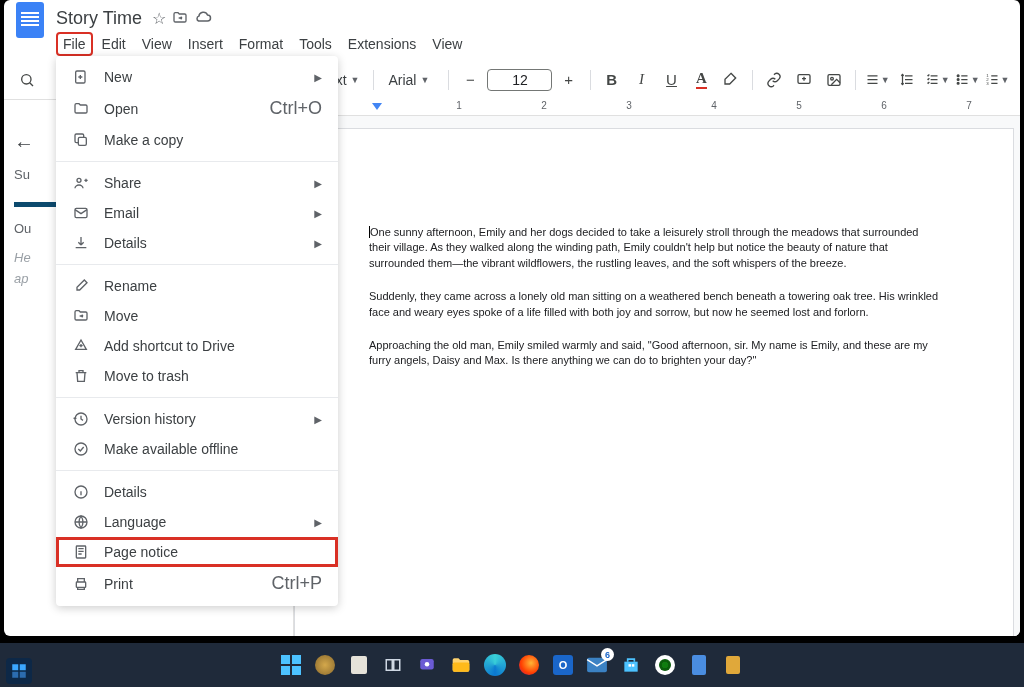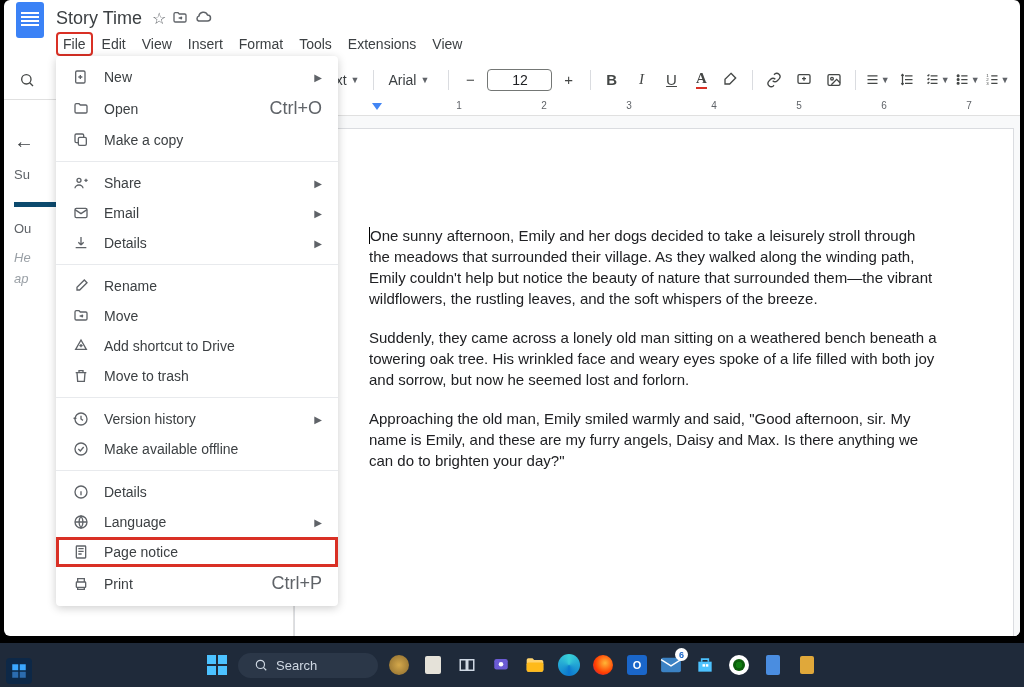--- a/index.html
+++ b/index.html
@@ -44,21 +44,21 @@
 
   
   .ruler { position: absolute; left: 290px; right: 0; top: 98px; height: 18px; background: #fff; border-bottom: 1px solid #e0e0e0; font-size: 10px; color: #5f6368; }
   .ruler span { position: absolute; top: 2px; transform: translateX(-50%); }
   .ruler .marker { position: absolute; width: 0; height: 0; border-left: 5px solid transparent; border-right: 5px solid transparent; border-top: 7px solid #4285f4; top: 5px; }
   .vruler { position: absolute; left: 275px; top: 116px; bottom: 0; width: 15px; background: #fff; border-right: 1px solid #e0e0e0; }
 
   
   .doc-area { position: absolute; left: 290px; top: 116px; right: 0; bottom: 0; background: #f8f9fa; overflow: hidden; }
   .page { position: absolute; left: 0; top: 12px; width: 720px; min-height: 900px; background: #fff; border: 1px solid #dadce0; }
-  .page-content { padding: 96px 74px 0 74px; font-family: Arial, sans-serif; font-size: 15px; color: #202124; line-height: 1.4; }
+  .page-content { padding: 96px 74px 0 74px; font-family: Arial, sans-serif; font-size: 11px; color: #202124; line-height: 1.4; }
   .page-content p { margin-bottom: 18px; }
   .cursor::before { content: ""; border-left: 1.2px solid #000; margin-right: 0; }
 
   
   .taskbar { position: absolute; left: 0; bottom: 0; right: 0; height: 44px; background: #1f2a3a; display: flex; align-items: center; justify-content: center; gap: 8px; }
   .task-icon { width: 26px; height: 26px; border-radius: 4px; display: flex; align-items: center; justify-content: center; color: #fff; font-size: 14px; cursor: pointer; }
   .search-box { display: flex; align-items: center; gap: 8px; background: #2b3748; border-radius: 18px; padding: 5px 16px; color: #cfd8e3; font-size: 13px; width: 140px; }
   .win-logo { display: grid; grid-template-columns: 9px 9px; grid-template-rows: 9px 9px; gap: 2px; }
   .win-logo span { background: #4cc2ff; }
   .tb-left { position: absolute; left: 6px; bottom: 3px; }
@@ -399,27 +399,20 @@
     </div>
   </div>
   <div class="task-icon">
     <div class="win-logo">
         <span></span>
         <span></span>
         <span></span>
         <span></span>
       </div>
   </div>
-  <div class="search-box">
-    <svg width="14" height="14" viewBox="0 0 24 24" fill="none" stroke="currentColor" stroke-width="2">
-        <circle cx="11" cy="11" r="7"></circle>
-        <path d="M21 21l-5-5"></path>
-      </svg>
-    <span>Search</span>
-  </div>
   <div class="task-icon">
       <div style="width:20px;height:20px;border-radius:50%;background:radial-gradient(circle,#d4a84b,#8a6a2e)"></div>
     </div>
   <div class="task-icon">
       <div style="width:16px;height:18px;background:#e5e2d9;border-radius:2px"></div>
     </div>
   <div class="task-icon">
       <svg width="18" height="18" viewBox="0 0 24 24" fill="none" stroke="#cfd8e3" stroke-width="2">
         <rect x="3" y="5" width="8" height="14"></rect>
         <rect x="13" y="5" width="8" height="14"></rect>

